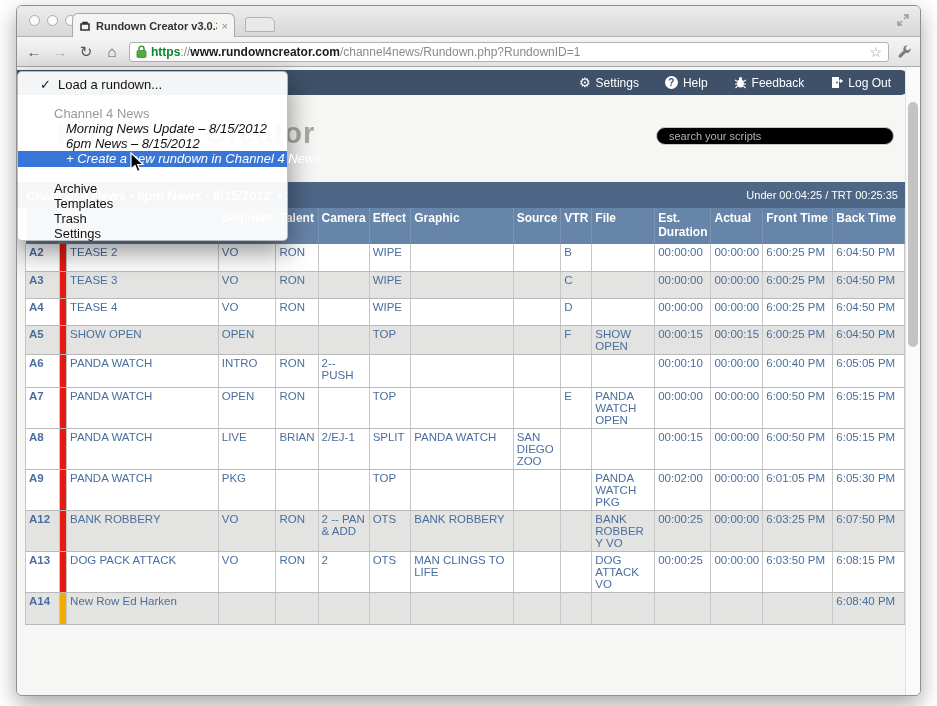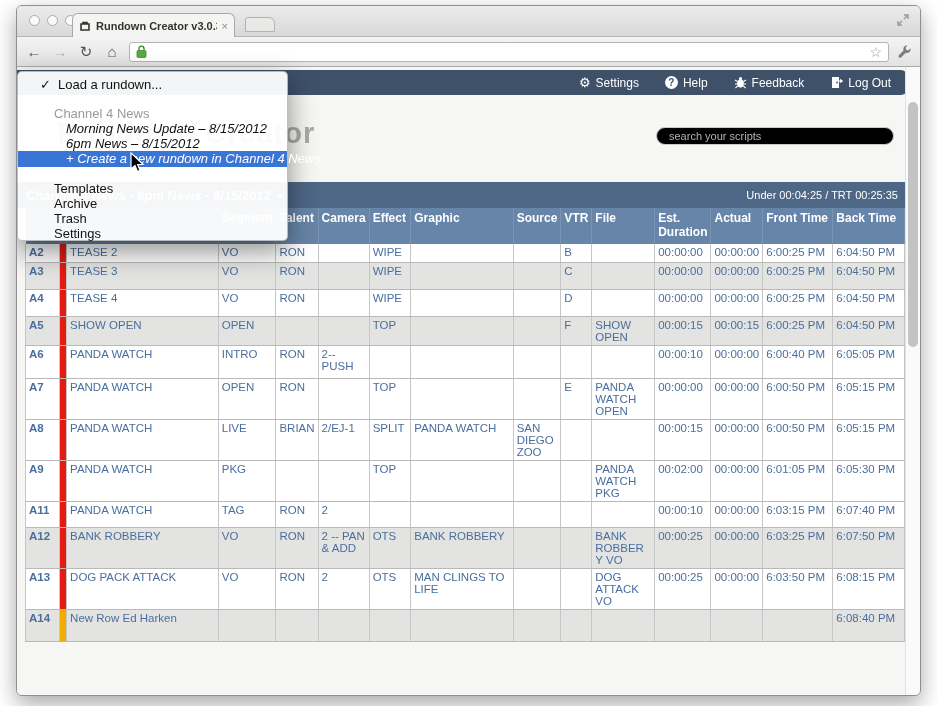--- a/index.html
+++ b/index.html
@@ -121,20 +121,21 @@
   <div class="toolbar">
     <span class="tb-ic">←</span>
     <span class="tb-ic dim">→</span>
     <span class="tb-ic">↻</span>
     <span class="tb-ic">⌂</span>
     <div class="urlbar">
       <svg width="11" height="13" viewBox="0 0 11 13">
         <rect x="1" y="5.5" width="9" height="7" rx="1.2" fill="#57ab45" stroke="#3c8c2e" stroke-width="0.8"></rect>
         <path d="M3 5.5 V3.6 a2.5 2.5 0 0 1 5 0 V5.5" fill="none" stroke="#3c8c2e" stroke-width="1.4"></path>
       </svg>
+      <span><span class="u-scheme">https</span><span class="u-sep">://</span><span class="u-domain">www.rundowncreator.com</span><span class="u-path">/channel4news/Rundown.php?RundownID=1</span></span>
       <span class="u-star">☆</span>
     </div>
     <svg width="15" height="15" viewBox="0 0 15 15">
       <path d="M10.5 1.5 a3.6 3.6 0 0 0-3.9 5  L2 11 a1.6 1.6 0 0 0 2.3 2.3 L8.8 8.7 a3.6 3.6 0 0 0 4.7-4.4 l-2.3 2.3 -2-.8 -.6-2z" fill="#7e7e7e"></path>
     </svg>
   </div>
 
   <div class="page">
 
     <div class="appnav">
@@ -205,21 +206,21 @@
             <th>Source</th>
             <th>VTR</th>
             <th>File</th>
             <th>Est. Duration</th>
             <th>Actual</th>
             <th>Front Time</th>
             <th>Back Time</th>
           </tr>
         </thead>
       <tbody>
-          <tr style="height: 18px;">
+          <tr style="height: 27px;">
             <td class="c-page">A2</td>
             <td class="c-bar red"></td>
             <td class="c-slug">TEASE 2</td>
             <td class="c-seg">VO</td>
             <td class="c-talent">RON</td>
             <td class="c-camera"></td>
             <td class="c-effect">WIPE</td>
             <td class="c-graphic"></td>
             <td class="c-source"></td>
             <td class="c-vtr">B</td>
@@ -341,37 +342,20 @@
             <td class="c-effect">TOP</td>
             <td class="c-graphic"></td>
             <td class="c-source"></td>
             <td class="c-vtr"></td>
             <td class="c-file">PANDA WATCH PKG</td>
             <td class="c-est">00:02:00</td>
             <td class="c-actual">00:00:00</td>
             <td class="c-front">6:01:05 PM</td>
             <td class="c-back">6:05:30 PM</td>
           </tr>
-          <tr style="height: 26px;">
-            <td class="c-page">A11</td>
-            <td class="c-bar red"></td>
-            <td class="c-slug">PANDA WATCH</td>
-            <td class="c-seg">TAG</td>
-            <td class="c-talent">RON</td>
-            <td class="c-camera">2</td>
-            <td class="c-effect"></td>
-            <td class="c-graphic"></td>
-            <td class="c-source"></td>
-            <td class="c-vtr"></td>
-            <td class="c-file"></td>
-            <td class="c-est">00:00:10</td>
-            <td class="c-actual">00:00:00</td>
-            <td class="c-front">6:03:15 PM</td>
-            <td class="c-back">6:07:40 PM</td>
-          </tr>
           <tr class="shade" style="height: 40px;">
             <td class="c-page">A12</td>
             <td class="c-bar red"></td>
             <td class="c-slug">BANK ROBBERY</td>
             <td class="c-seg">VO</td>
             <td class="c-talent">RON</td>
             <td class="c-camera">2 -- PAN &amp; ADD</td>
             <td class="c-effect">OTS</td>
             <td class="c-graphic">BANK ROBBERY</td>
             <td class="c-source"></td>
@@ -429,22 +413,22 @@
     <div class="dd-row dd-selected">
       <span class="dd-check">✓</span>
       <span>Load a rundown...</span>
     </div>
     <div class="dd-gap"></div>
     <div class="dd-row dd-group">Channel 4 News</div>
     <div class="dd-row dd-item">Morning News Update – 8/15/2012</div>
     <div class="dd-row dd-item">6pm News – 8/15/2012</div>
     <div class="dd-row dd-item dd-highlight">+ Create a new rundown in Channel 4 News</div>
     <div class="dd-gap"></div>
+    <div class="dd-row dd-footer">Archive</div>
     <div class="dd-row dd-footer">Templates</div>
-    <div class="dd-row dd-footer">Archive</div>
     <div class="dd-row dd-footer">Trash</div>
     <div class="dd-row dd-footer">Settings</div>
   </div>
 
   <svg class="cursor" width="17" height="22" viewBox="0 0 17 22">
     <path d="M2 1 L2 17 L6 13.5 L8.5 19.5 L11 18.3 L8.6 12.6 L14 12.3 Z" fill="#000" stroke="#fff" stroke-width="1.2"></path>
   </svg>
 </div>
 
 </body></html>

